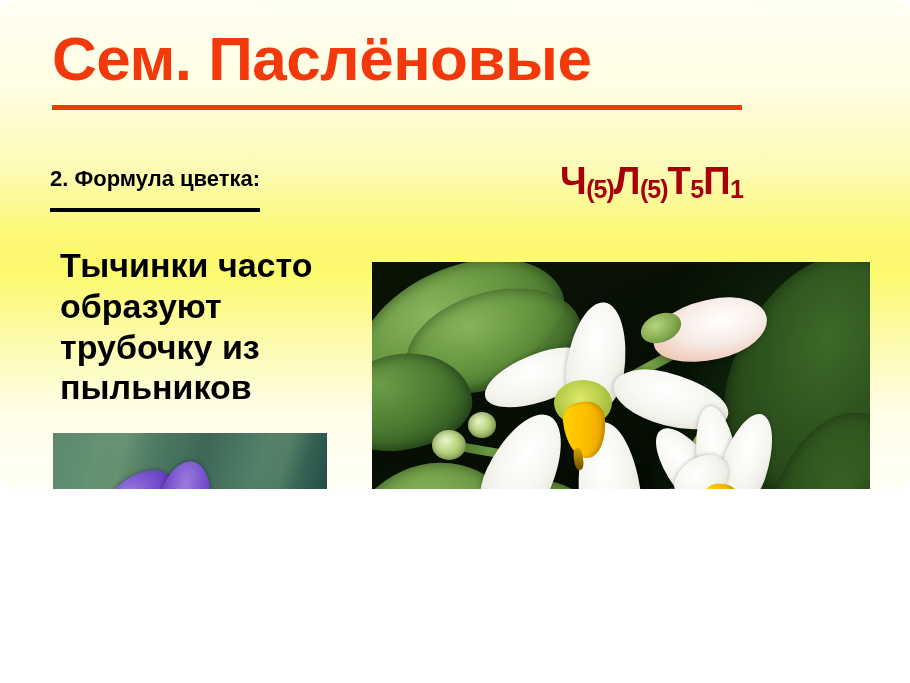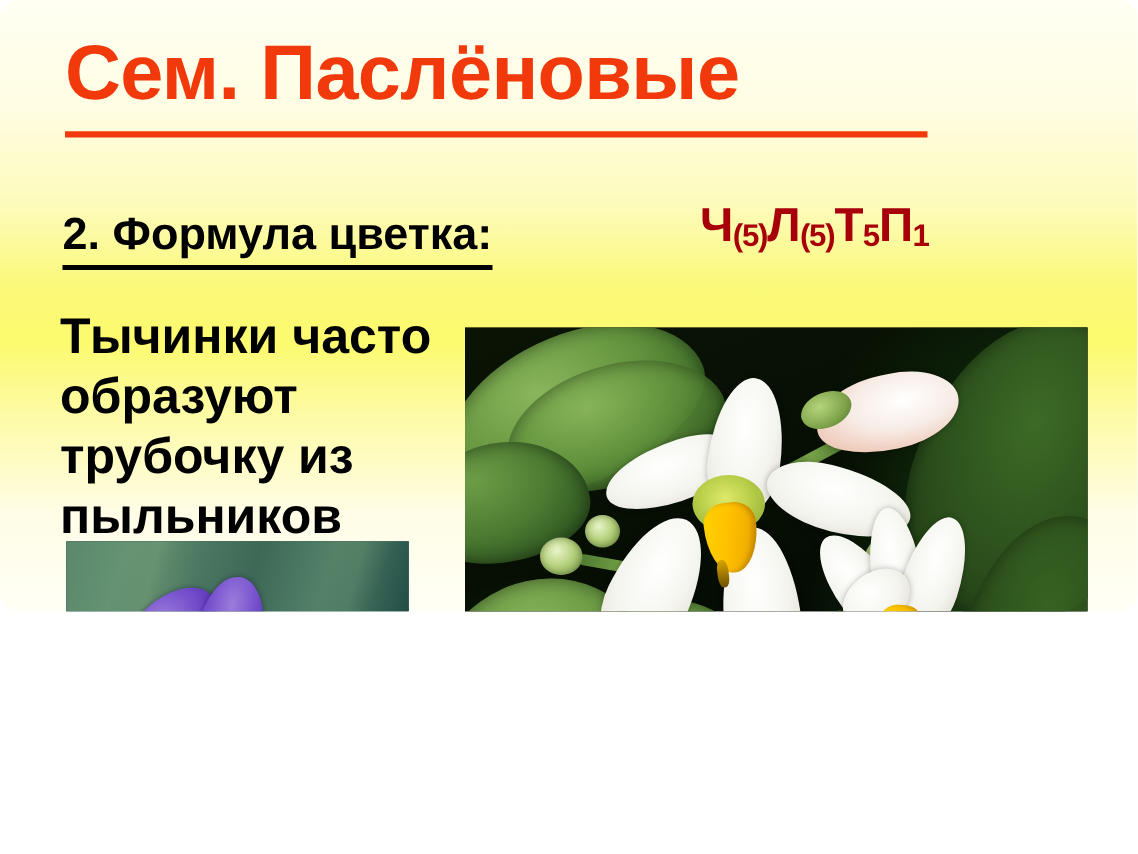--- a/index.html
+++ b/index.html
@@ -50,26 +50,26 @@
     width: 690px;
     height: 5px;
     background: #f2390c;
   }
 
   
   #subtitle {
     position: absolute;
     left: 50px;
     top: 166px;
-    font-size: 36px;
+    font-size: 22px;
     font-weight: bold;
     color: #000000;
     white-space: nowrap;
     border-bottom: 4px solid #000;
-    padding-bottom: 5px;
+    padding-bottom: 17px;
     line-height: 1.15;
   }
 
   #formula {
     position: absolute;
     left: 560px;
     top: 161px;
     font-size: 38px;
     font-weight: bold;
     color: #a8000a;
@@ -81,24 +81,24 @@
     font-size: 25px;
     vertical-align: baseline;
     position: relative;
     top: 4px;
     letter-spacing: -1px;
   }
 
   
   #body-text {
     position: absolute;
-    left: 48px;
+    left: 60px;
     top: 245px;
     width: 310px;
-    font-size: 40px;
+    font-size: 34px;
     font-weight: bold;
     color: #000000;
     line-height: 1.20;
   }
 
   
   .photo {
     position: absolute;
     overflow: hidden;
   }

